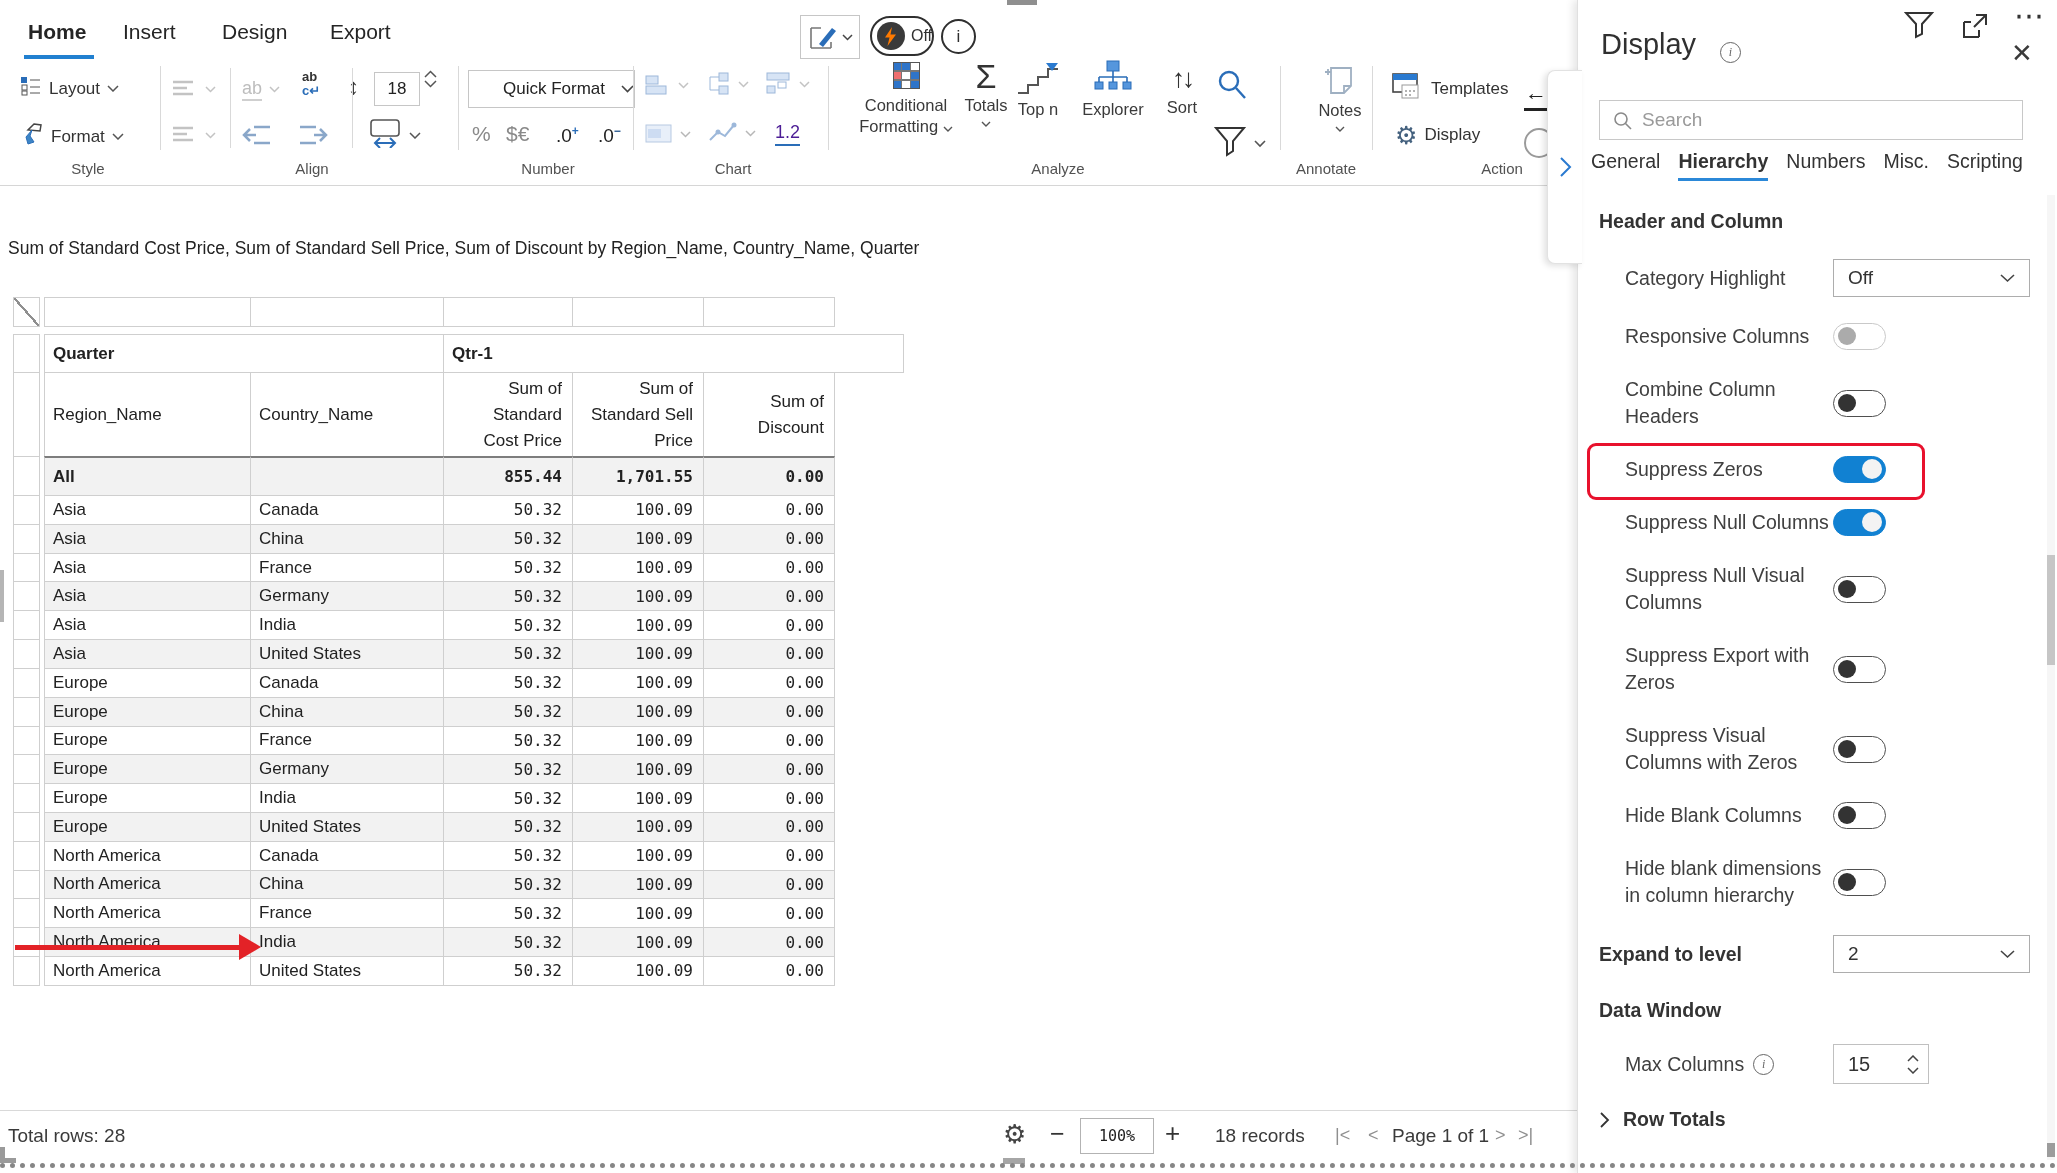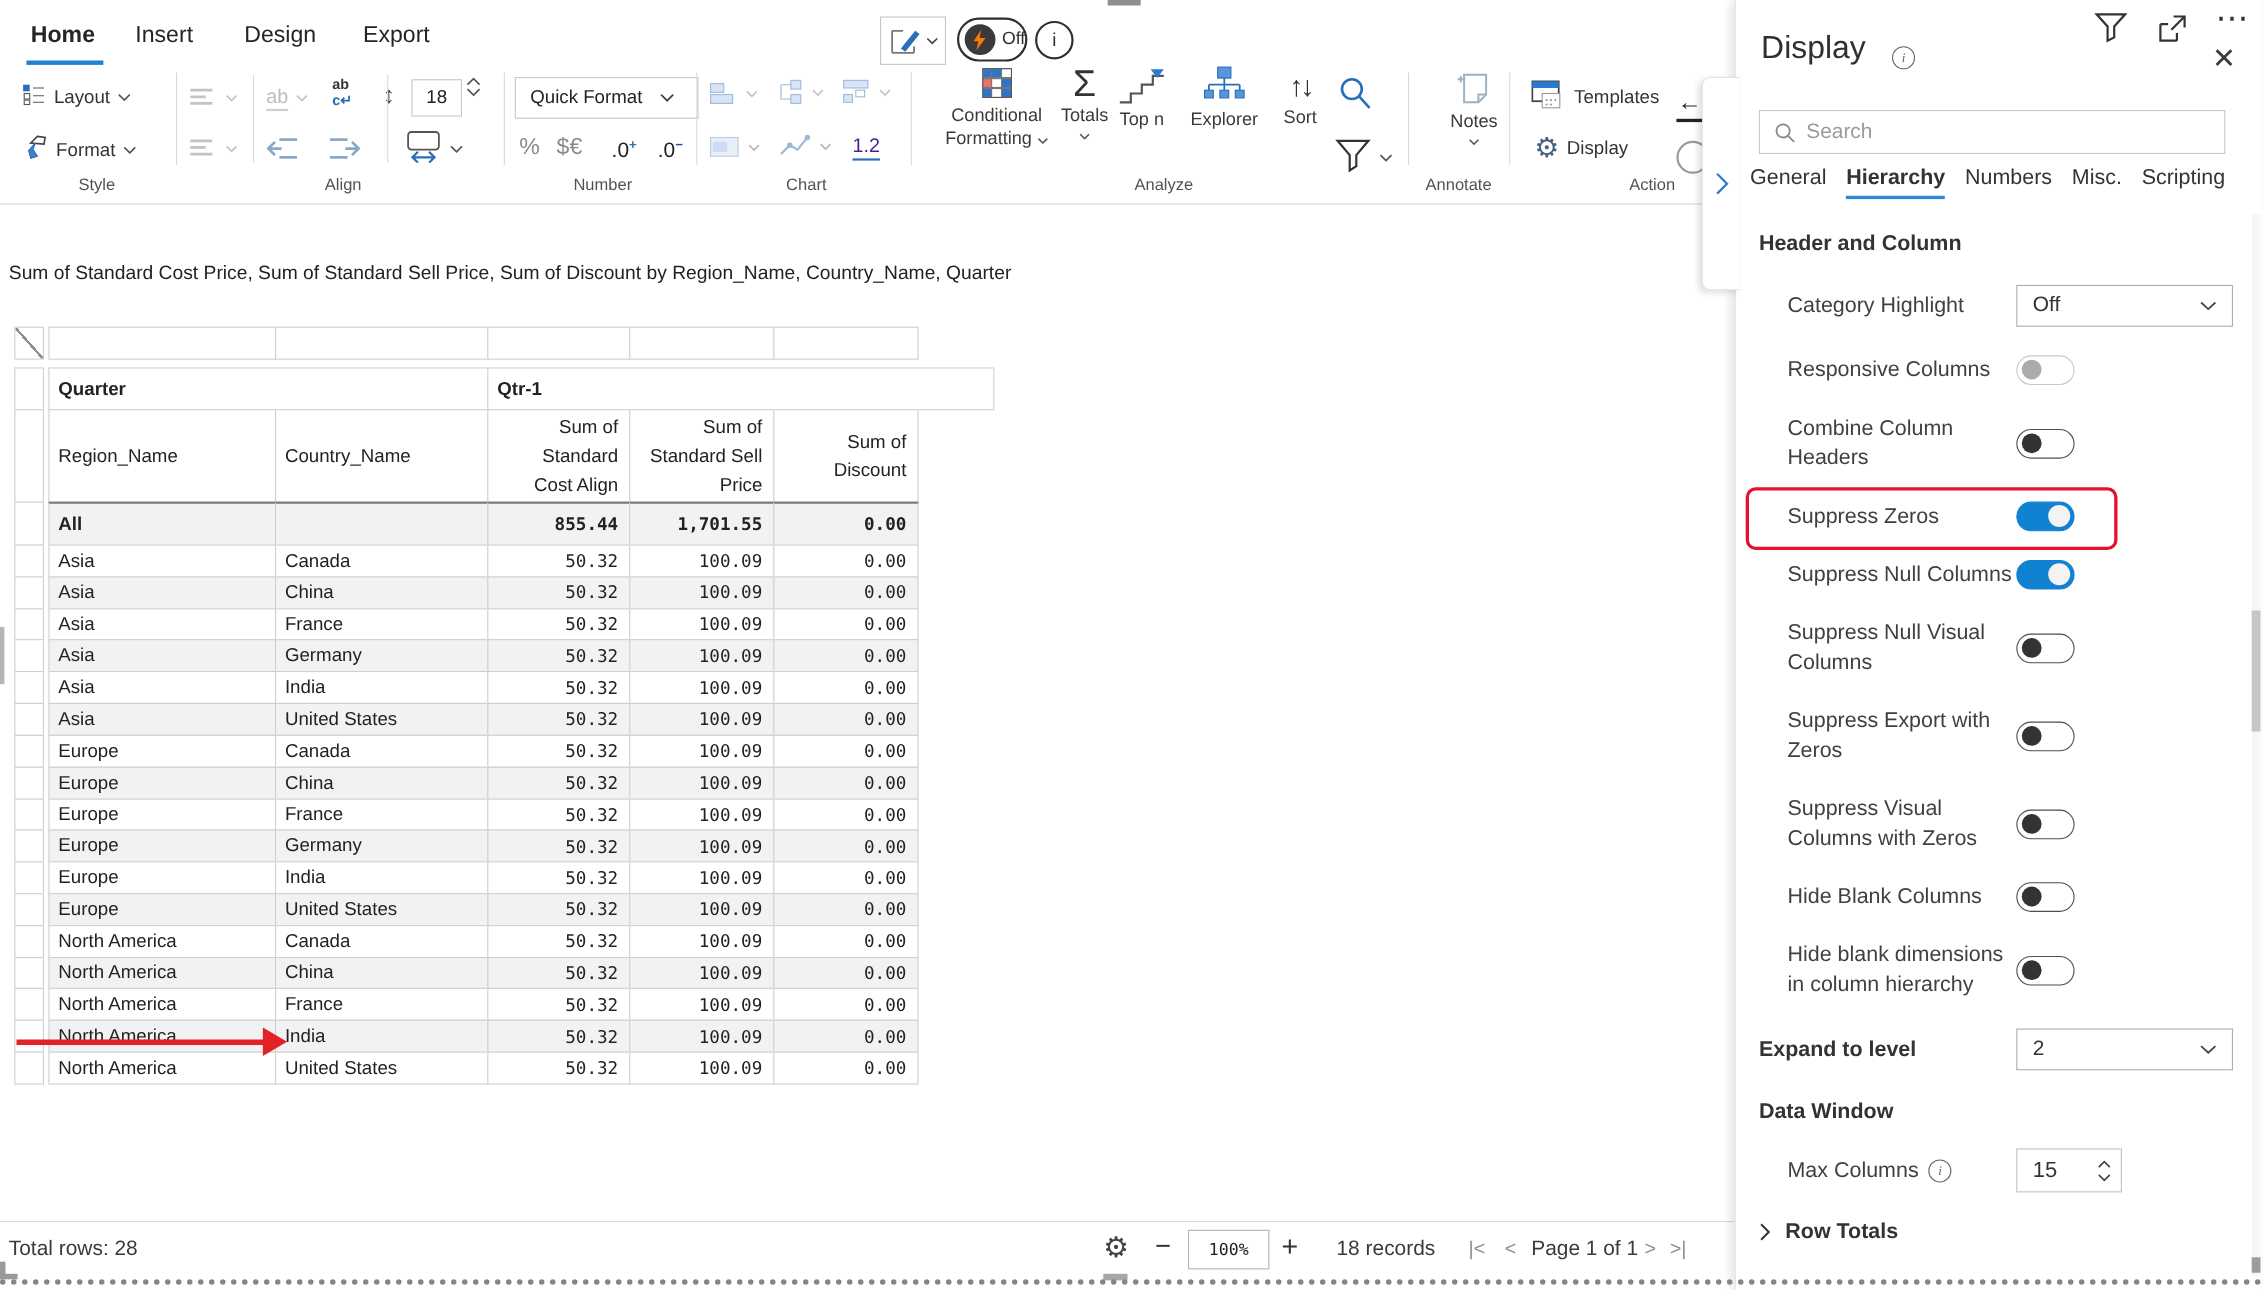--- a/index.html
+++ b/index.html
@@ -169,21 +169,21 @@
       <span><svg width="34" height="30">
             <rect x="3" y="2" width="28" height="16" rx="3" fill="none" stroke="#555" stroke-width="1.6"></rect>
             <path d="M7 25 H27 M12 20 L7 25 L12 30 M22 20 L27 25 L22 30" fill="none" stroke="#2a6db8" stroke-width="2"></path>
           </svg></span>
       <svg class="chev" width="12" height="7">
           <path d="M1 1l5 5 5-5" fill="none" stroke="#555" stroke-width="1.5"></path>
         </svg>
     </div>
     <div class="vdiv" style="left:458px"></div>
 
-    <div class="whitebox abs" style="left:468px;top:70px;width:152px;height:36px;justify-content:flex-start;padding-left:13px;gap:16px">
+    <div class="whitebox abs" style="left:468px;top:70px;width:152px;height:36px;justify-content:flex-end;padding-left:13px;gap:16px">
       <span>Quick Format</span>
       <svg class="chev" width="13" height="8">
           <path d="M1 1l5.5 5.5L12 1" fill="none" stroke="#444" stroke-width="1.6"></path>
         </svg>
     </div>
     <span class="abs numtok" style="left:472px;top:122px;font-size:21px">%</span>
     <span class="abs numtok" style="left:506px;top:122px;font-size:21px">$€</span>
     <span class="abs" style="left:556px;top:124px;font-size:19px;color:#222"><span>.0</span><span class="sup" style="color:#2a6db8;font-weight:700">+</span></span>
     <span class="abs" style="left:598px;top:124px;font-size:19px;color:#222"><span>.0</span><span class="sup" style="color:#26568c;font-weight:700">−</span></span>
     <div class="vdiv" style="left:633px"></div>
@@ -398,21 +398,21 @@
       <div class="tr " style="height: 39px;">
         <div class="tc bold" style="width: 400px;">Quarter</div>
         <div class="tc bold" style="width: 461px;">Qtr-1</div>
       </div>
       <div class="tr " style="height: 85px;">
         <div class="tc " style="width: 207px;">Region_Name</div>
         <div class="tc " style="width: 194px;">Country_Name</div>
         <div class="tc mhead" style="width: 130px;">
           <span>Sum of</span>
           <span>Standard</span>
-          <span>Cost Align</span>
+          <span>Cost Price</span>
         </div>
         <div class="tc mhead" style="width: 132px;">
           <span>Sum of</span>
           <span>Standard Sell</span>
           <span>Price</span>
         </div>
         <div class="tc mhead" style="width: 132px;">
           <span>Sum of</span>
           <span>Discount</span>
         </div>

